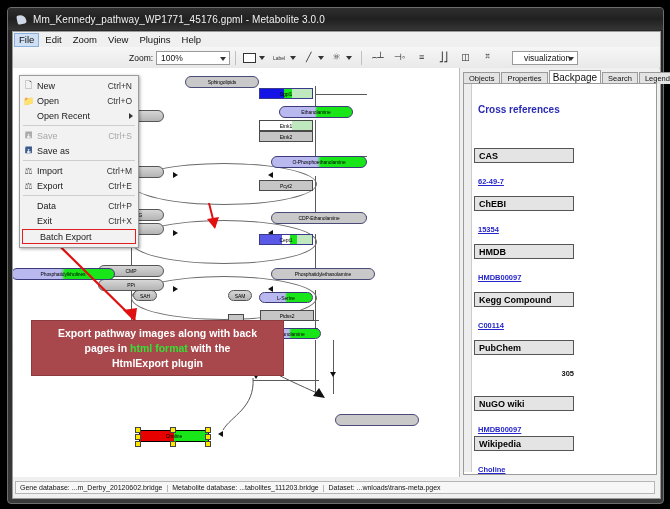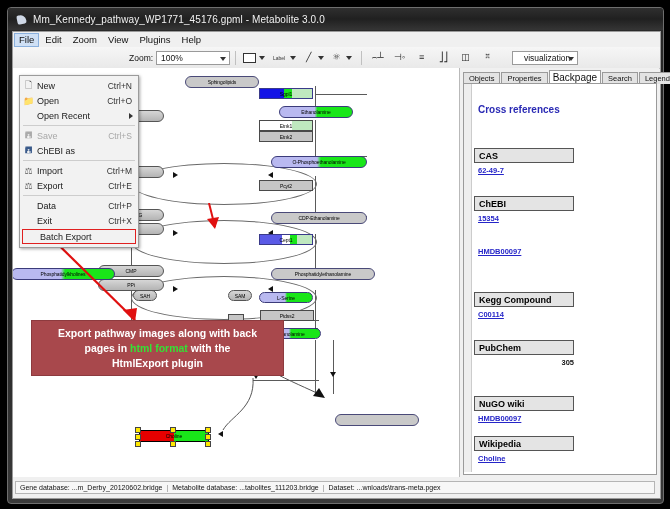--- a/index.html
+++ b/index.html
@@ -113,21 +113,21 @@
   .tab{font-size:7.5px;color:#111;border:1px solid #9a9a9a;background:#e3e3e3;
        padding:1px 5px;margin-right:1px;border-bottom:none;line-height:9px;}
   .tab.sel{background:#fff;font-size:10px;padding:2px 3px;position:relative;top:0;}
   .panel{position:absolute;left:3px;top:15px;width:192px;height:390px;background:#fff;
          border:1px solid #9a9a9a;overflow:hidden;}
   .sbar{position:absolute;left:3px;top:15px;width:7px;height:390px;background:#eee;border-right:1px solid #ccc;}
   .xrefTitle{position:absolute;left:14px;top:20px;font-size:10px;font-weight:bold;color:#2a2ab4;}
   .xrow{position:absolute;left:10px;}
   .xhdr{width:100px;height:15px;border:1px solid #555;background:#e4e4e4;display:flex;
         align-items:center;padding-left:4px;font-size:9px;font-weight:bold;color:#000;box-sizing:border-box;}
-  .xval{margin-top:3px;margin-left:4px;font-size:7.5px;color:#2525c8;text-decoration:underline;font-weight:bold;}
+  .xval{margin-top:14px;margin-left:4px;font-size:7.5px;color:#2525c8;text-decoration:underline;font-weight:bold;}
   .xval.plain{color:#111;text-decoration:none;text-align:right;}
 
   
   .status{position:absolute;left:0;top:446px;width:646px;height:19px;background:#f0f0f0;
           display:flex;align-items:center;}
   .status .sb{border:1px solid #b5b5b5;background:#f7f7f7;height:13px;margin-left:2px;
           display:flex;align-items:center;font-size:7px;color:#111;padding:0 4px;box-sizing:border-box;}
   .divider{color:#888;margin:0 4px;font-size:7px;}
 </style>
 </head>
@@ -352,21 +352,21 @@
         <span class="sub"></span>
       </div>
       <div class="dd-sep"></div>
       <div class="dd-item dis">
         <span class="ico" style="color:#aaa;">🖪</span>
         <span class="lbl">Save</span>
         <span class="acc">Ctrl+S</span>
       </div>
       <div class="dd-item">
         <span class="ico" style="color:#3a5a8a;">🖪</span>
-        <span class="lbl">ChEBI as</span>
+        <span class="lbl">Save as</span>
         <span class="acc"></span>
       </div>
       <div class="dd-sep"></div>
       <div class="dd-item">
         <span class="ico">⚖</span>
         <span class="lbl">Import</span>
         <span class="acc">Ctrl+M</span>
       </div>
       <div class="dd-item">
         <span class="ico">⚖</span>
@@ -406,20 +406,21 @@
 
         <div class="xrow" style="top:64px;">
           <div class="xhdr">CAS</div>
           <div class="xval">62-49-7</div>
         </div>
         <div class="xrow" style="top:112px;">
           <div class="xhdr">ChEBI</div>
           <div class="xval">15354</div>
         </div>
         <div class="xrow" style="top:160px;">
+          <div class="xhdr">HMDB</div>
           <div class="xval">HMDB00097</div>
         </div>
         <div class="xrow" style="top:208px;">
           <div class="xhdr">Kegg Compound</div>
           <div class="xval">C00114</div>
         </div>
         <div class="xrow" style="top:256px;">
           <div class="xhdr">PubChem</div>
           <div class="xval plain">305</div>
         </div>

